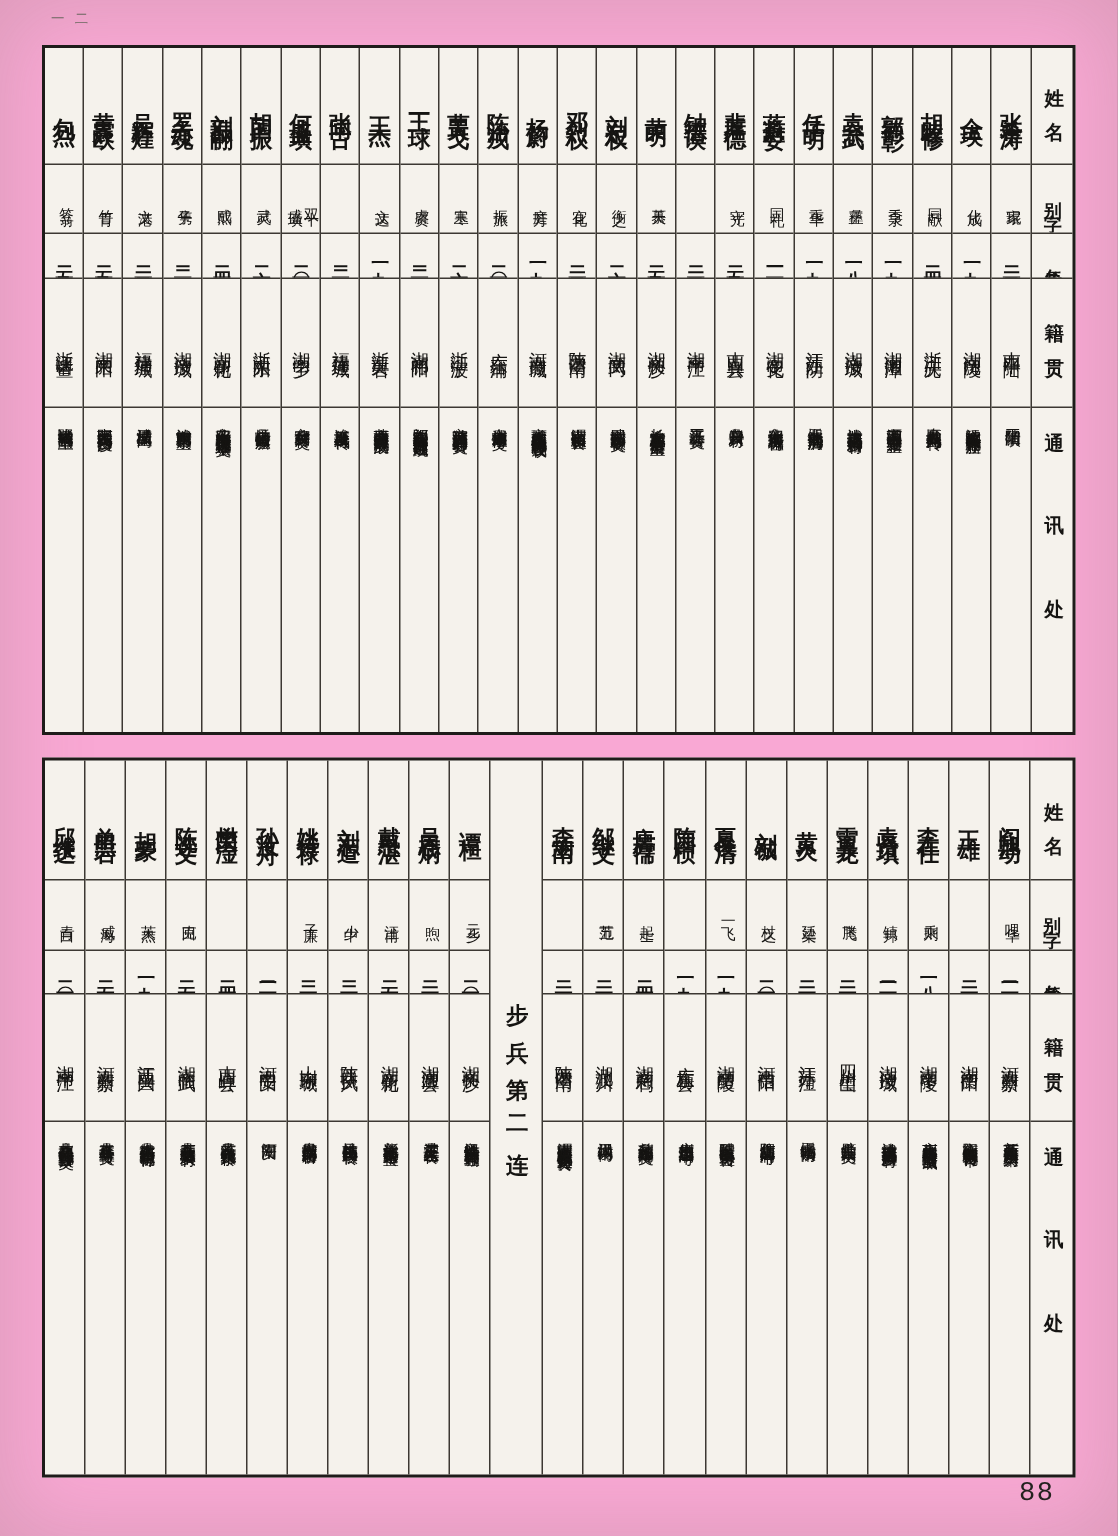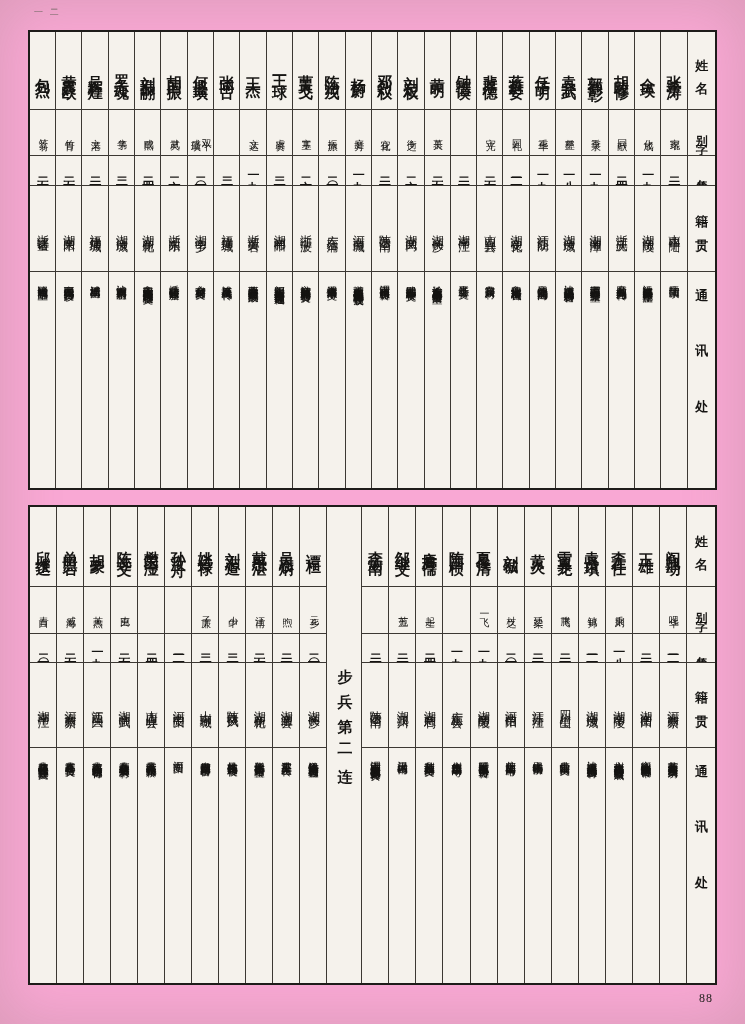--- a/index.html
+++ b/index.html
@@ -74,23 +74,23 @@
   
   .scell{
     flex:1;display:flex;justify-content:center;align-items:flex-start;
     border-bottom:none;box-sizing:border-box;padding-top:150px;
   }
   .scell span{
     writing-mode:vertical-rl;
     font-size:15px;font-weight:bold;letter-spacing:25px;line-height:1;
   }
   .pageno{
-    position:absolute;right:32px;bottom:18px;
-    font-size:12px;letter-spacing:1px;color:#24221f;
-    font-family:Liberation Serif, serif;
+    position:absolute;right:42px;bottom:18px;
+    font-size:18px;letter-spacing:1px;color:#24221f;
+    font-family:Liberation Mono, monospace;
   }
   .artifact{
     position:absolute;left:34px;top:6px;
     font-size:9px;color:#6b675f;letter-spacing:2px;
   }
 </style>
 </head>
 <body>
 
 <div class="page">

